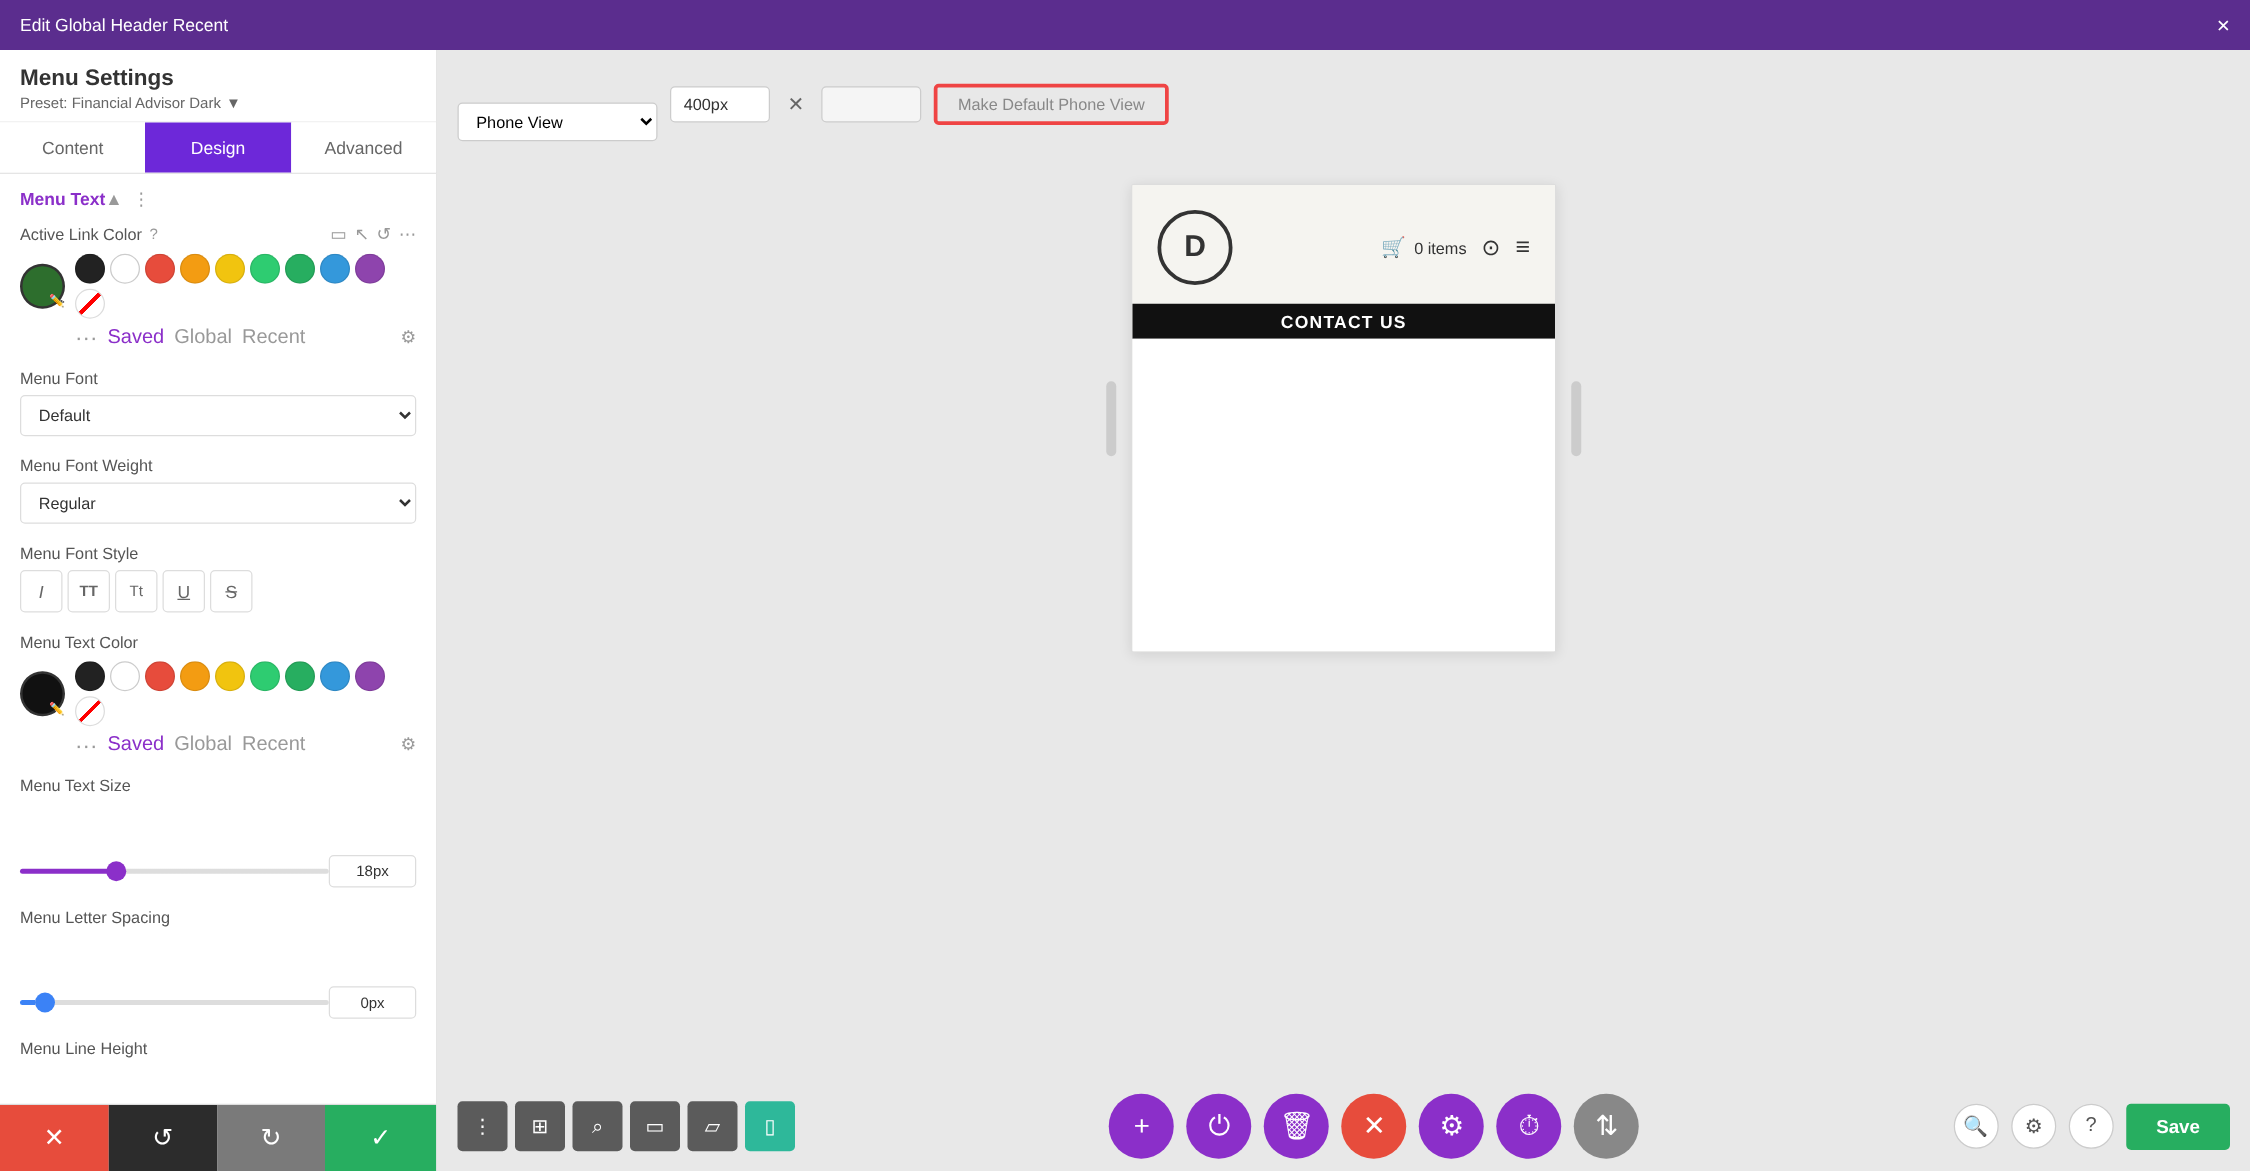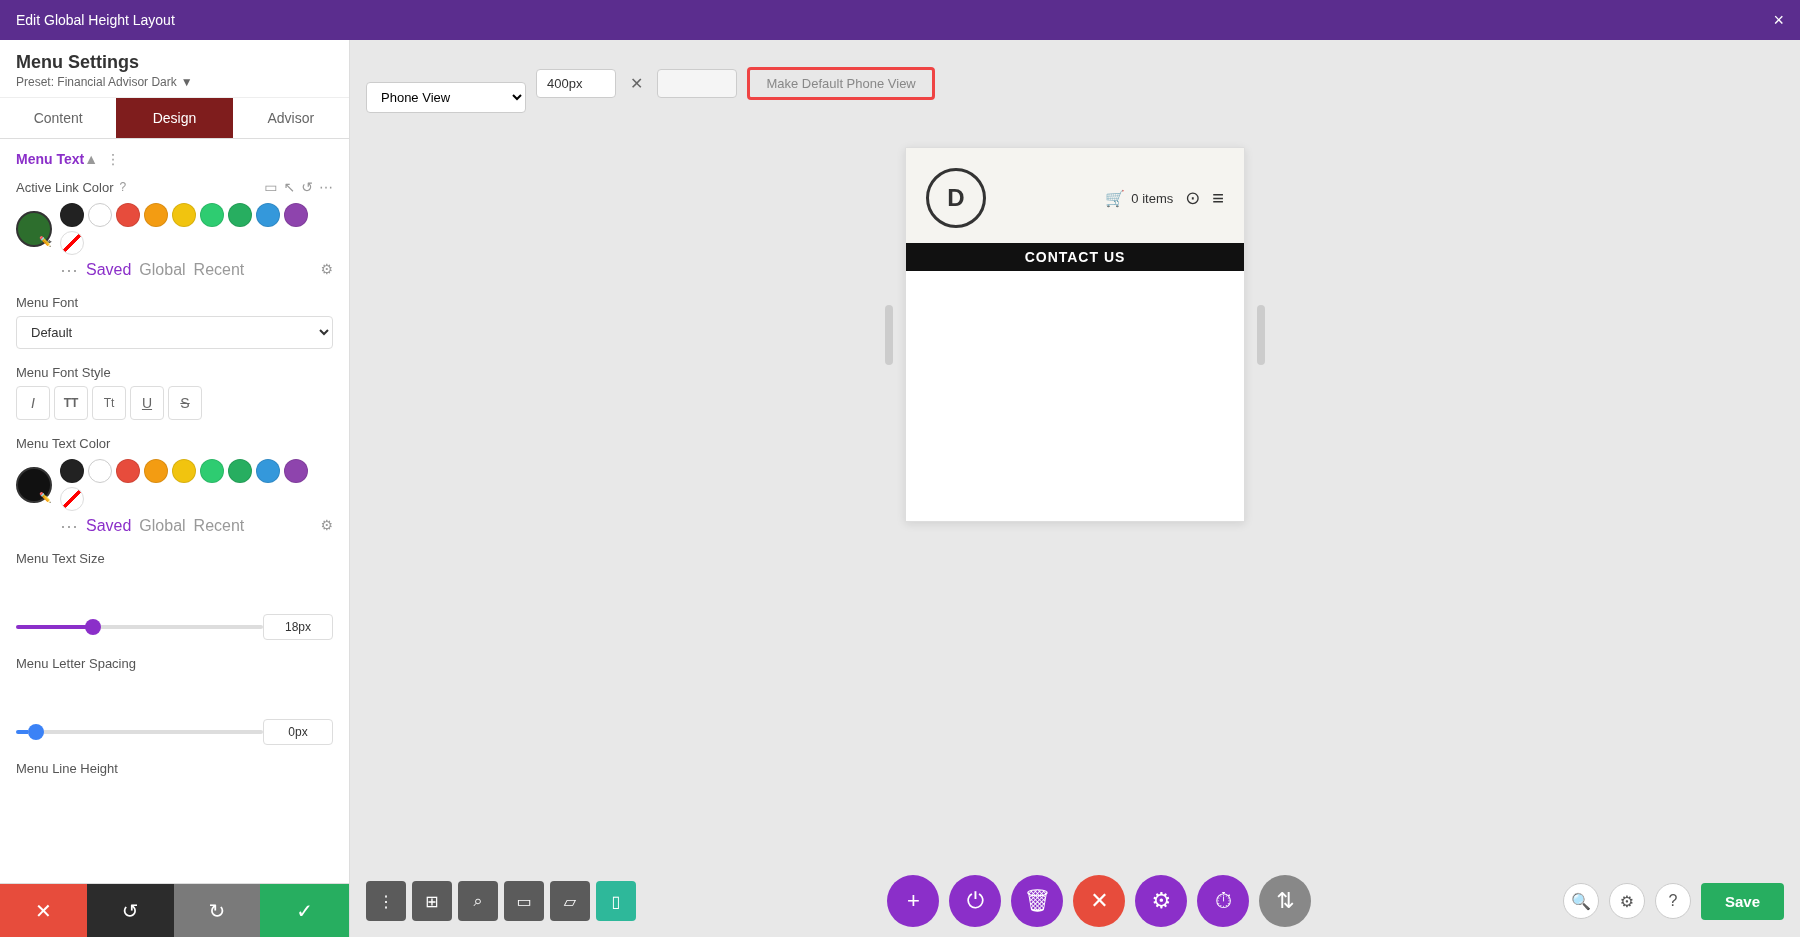--- a/index.html
+++ b/index.html
@@ -65,21 +65,21 @@
       padding: 12px 8px;
       text-align: center;
       font-size: 14px;
       font-weight: 500;
       cursor: pointer;
       color: #666;
       background: white;
     }
 
     .tab.active {
-      background: #7f1d1d;
+      background: #6d28d9;
       color: white;
     }
 
     .sidebar-content {
       flex: 1;
       overflow-y: auto;
       padding: 12px 16px;
     }
 
     .section-header {
@@ -516,40 +516,40 @@
       border-radius: 4px;
       font-size: 15px;
       font-weight: 600;
       cursor: pointer;
     }
   </style>
 </head>
 <body>
 
 <div class="title-bar">
-  <span>Edit Global Height Layout</span>
+  <span>Edit Global Header Recent</span>
   <span class="title-bar-close">×</span>
 </div>
 
 <div class="main-layout">
 
   <div class="sidebar">
 
     <div class="sidebar-header">
       <div class="menu-settings-title">Menu Settings</div>
       <div class="preset-text">
         <span>Preset: Financial Advisor Dark</span>
         <span style="cursor:pointer;">▼</span>
       </div>
     </div>
 
     <div class="tabs-row">
       <div class="tab">Content</div>
       <div class="tab active">Design</div>
-      <div class="tab">Advisor</div>
+      <div class="tab">Advanced</div>
     </div>
 
     <div class="sidebar-content">
 
       <div class="section-header">
         <span class="section-title">Menu Text</span>
         <div class="section-controls">
           <span class="section-icon">▲</span>
           <span class="section-icon">⋮</span>
         </div>
@@ -593,20 +593,26 @@
         </div>
       </div>
 
       <div class="field-group">
         <div class="field-label">Menu Font</div>
         <select class="select-field">
           <option>Default</option>
         </select>
       </div>
 
+      <div class="field-group">
+        <div class="field-label">Menu Font Weight</div>
+        <select class="select-field">
+          <option>Regular</option>
+        </select>
+      </div>
 
       <div class="field-group">
         <div class="field-label">Menu Font Style</div>
         <div class="font-style-btns">
           <button class="style-btn">
               <i>I</i>
             </button>
           <button class="style-btn" style="font-size:12px;font-weight:bold;">TT</button>
           <button class="style-btn" style="font-size:12px;">Tt</button>
           <button class="style-btn">

